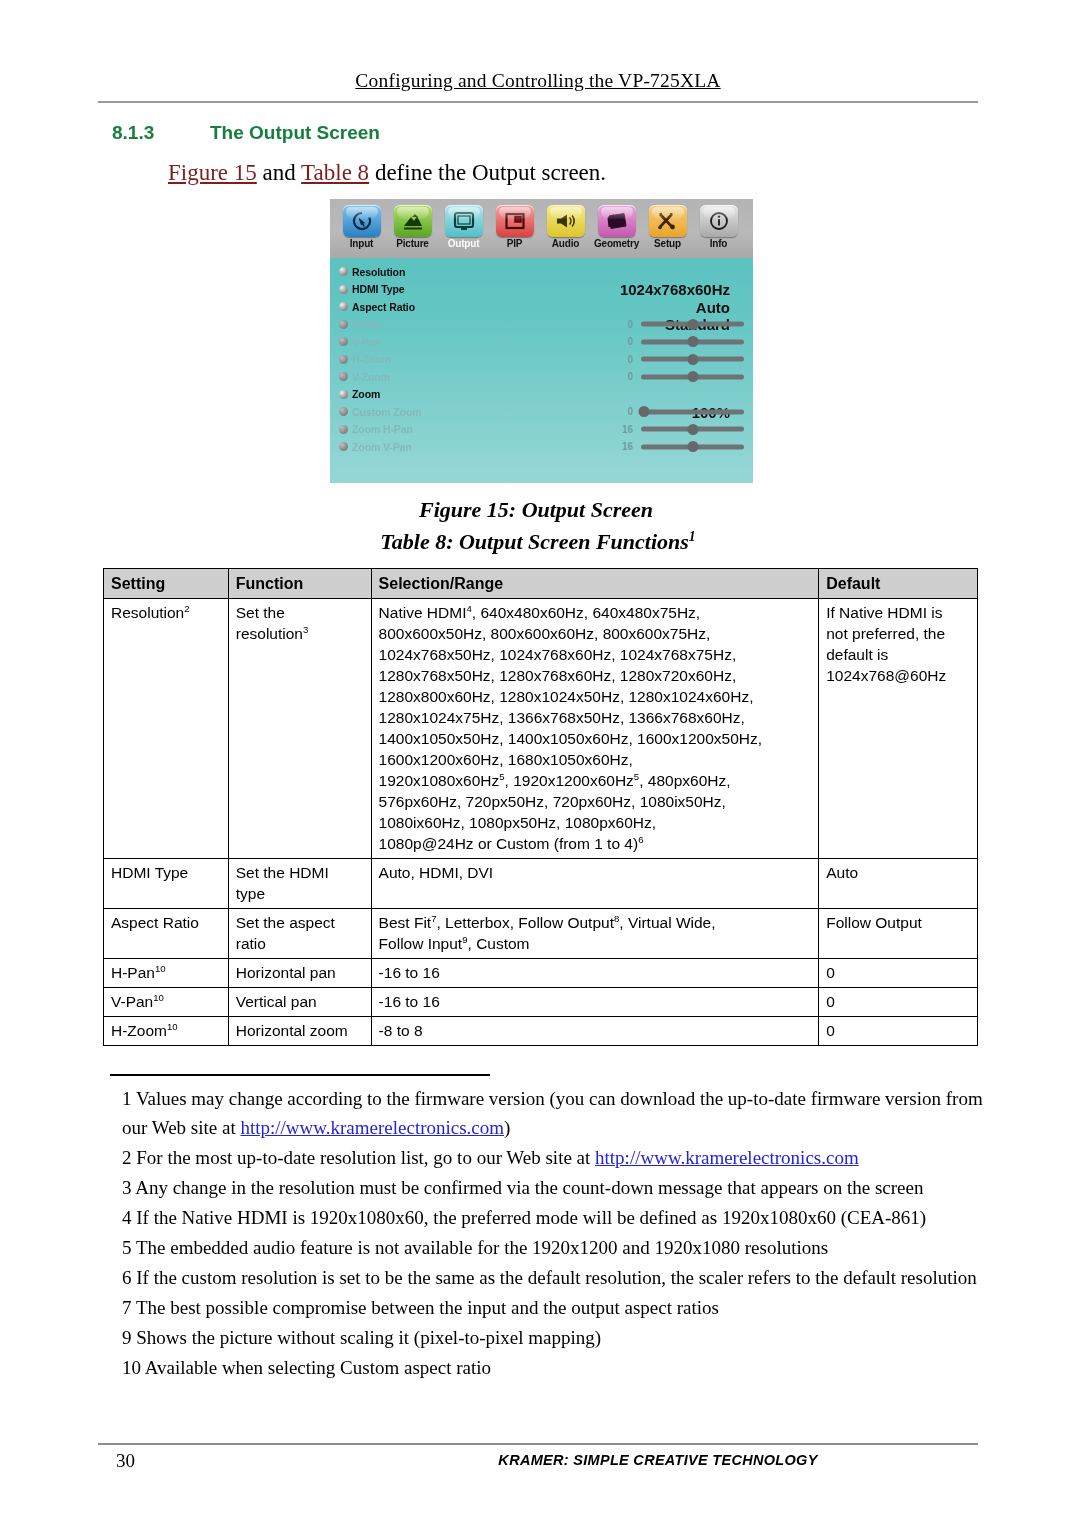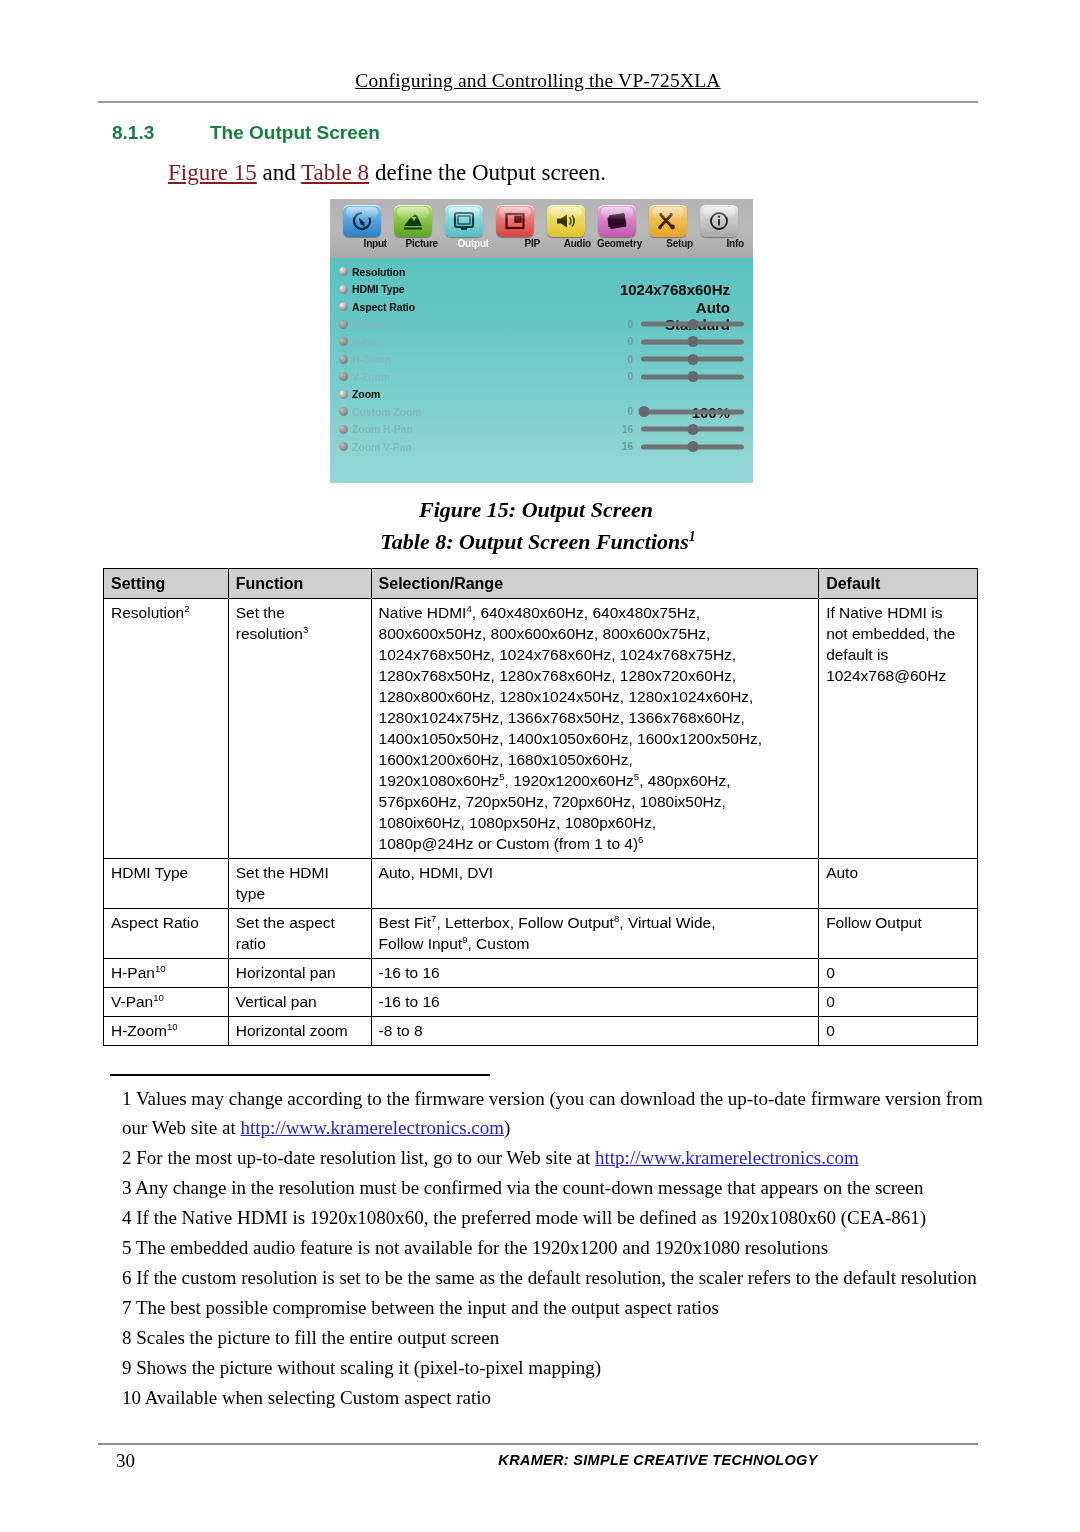--- a/index.html
+++ b/index.html
@@ -86,21 +86,21 @@
     position: relative;
     height: 59px;
     background: linear-gradient(180deg,#b4b4b4 0%, #b9b9b9 55%, #a9a9a9 100%);
     display: flex;
     align-items: flex-start;
     padding: 4px 6px 0 6px;
     gap: 0px;
   }
   .osd-tab {
     width: 51px;
-    text-align: right;
+    text-align: center;
     position: relative;
   }
   .osd-ico {
     width: 38px;
     height: 32px;
     margin: 2px auto 1px auto;
     border-radius: 6px;
     position: relative;
     box-shadow: inset 0 1px 0 rgba(255,255,255,.75), 0 1px 1px rgba(0,0,0,.35);
     display: flex;
@@ -521,21 +521,21 @@
             <div>1280x1024x75Hz, 1366x768x50Hz, 1366x768x60Hz,</div>
             <div>1400x1050x50Hz, 1400x1050x60Hz, 1600x1200x50Hz,</div>
             <div>1600x1200x60Hz, 1680x1050x60Hz,</div>
             <div>1920x1080x60Hz<sup>5</sup>, 1920x1200x60Hz<sup>5</sup>, 480px60Hz,</div>
             <div>576px60Hz, 720px50Hz, 720px60Hz, 1080ix50Hz,</div>
             <div>1080ix60Hz, 1080px50Hz, 1080px60Hz,</div>
             <div>1080p@24Hz or Custom (from 1 to 4)<sup>6</sup></div>
           </td>
           <td class="cell-lines">
             <div>If Native HDMI is</div>
-            <div>not embedded, the</div>
+            <div>not preferred, the</div>
             <div>default is</div>
             <div>1024x768@60Hz</div>
           </td>
         </tr>
         <tr>
           <td>HDMI Type</td>
           <td class="cell-lines">
             <div>Set the HDMI</div>
             <div>type</div>
           </td>
@@ -601,21 +601,20 @@
 
   <div class="fn-rule"></div>
   <div class="footnotes" id="footnotes">
       <p>1 Values may change according to the firmware version (you can download the up-to-date firmware version from our Web site at <a class="fn-link" href="#">http://www.kramerelectronics.com</a>)</p>
       <p>2 For the most up-to-date resolution list, go to our Web site at <a class="fn-link" href="#">http://www.kramerelectronics.com</a></p>
       <p>3 Any change in the resolution must be confirmed via the count-down message that appears on the screen</p>
       <p>4 If the Native HDMI is 1920x1080x60, the preferred mode will be defined as 1920x1080x60 (CEA-861)</p>
       <p>5 The embedded audio feature is not available for the 1920x1200 and 1920x1080 resolutions</p>
       <p>6 If the custom resolution is set to be the same as the default resolution, the scaler refers to the default resolution</p>
       <p>7 The best possible compromise between the input and the output aspect ratios</p>
-      <p>8 Scales the picture to fill the entire output screen</p>
       <p>9 Shows the picture without scaling it (pixel-to-pixel mapping)</p>
       <p>10 Available when selecting Custom aspect ratio</p>
     </div>
 
   <div class="footer-rule"></div>
   <div class="footer-page">30</div>
   <div class="footer-brand">KRAMER: SIMPLE CREATIVE TECHNOLOGY</div>
 
 </div>
 

